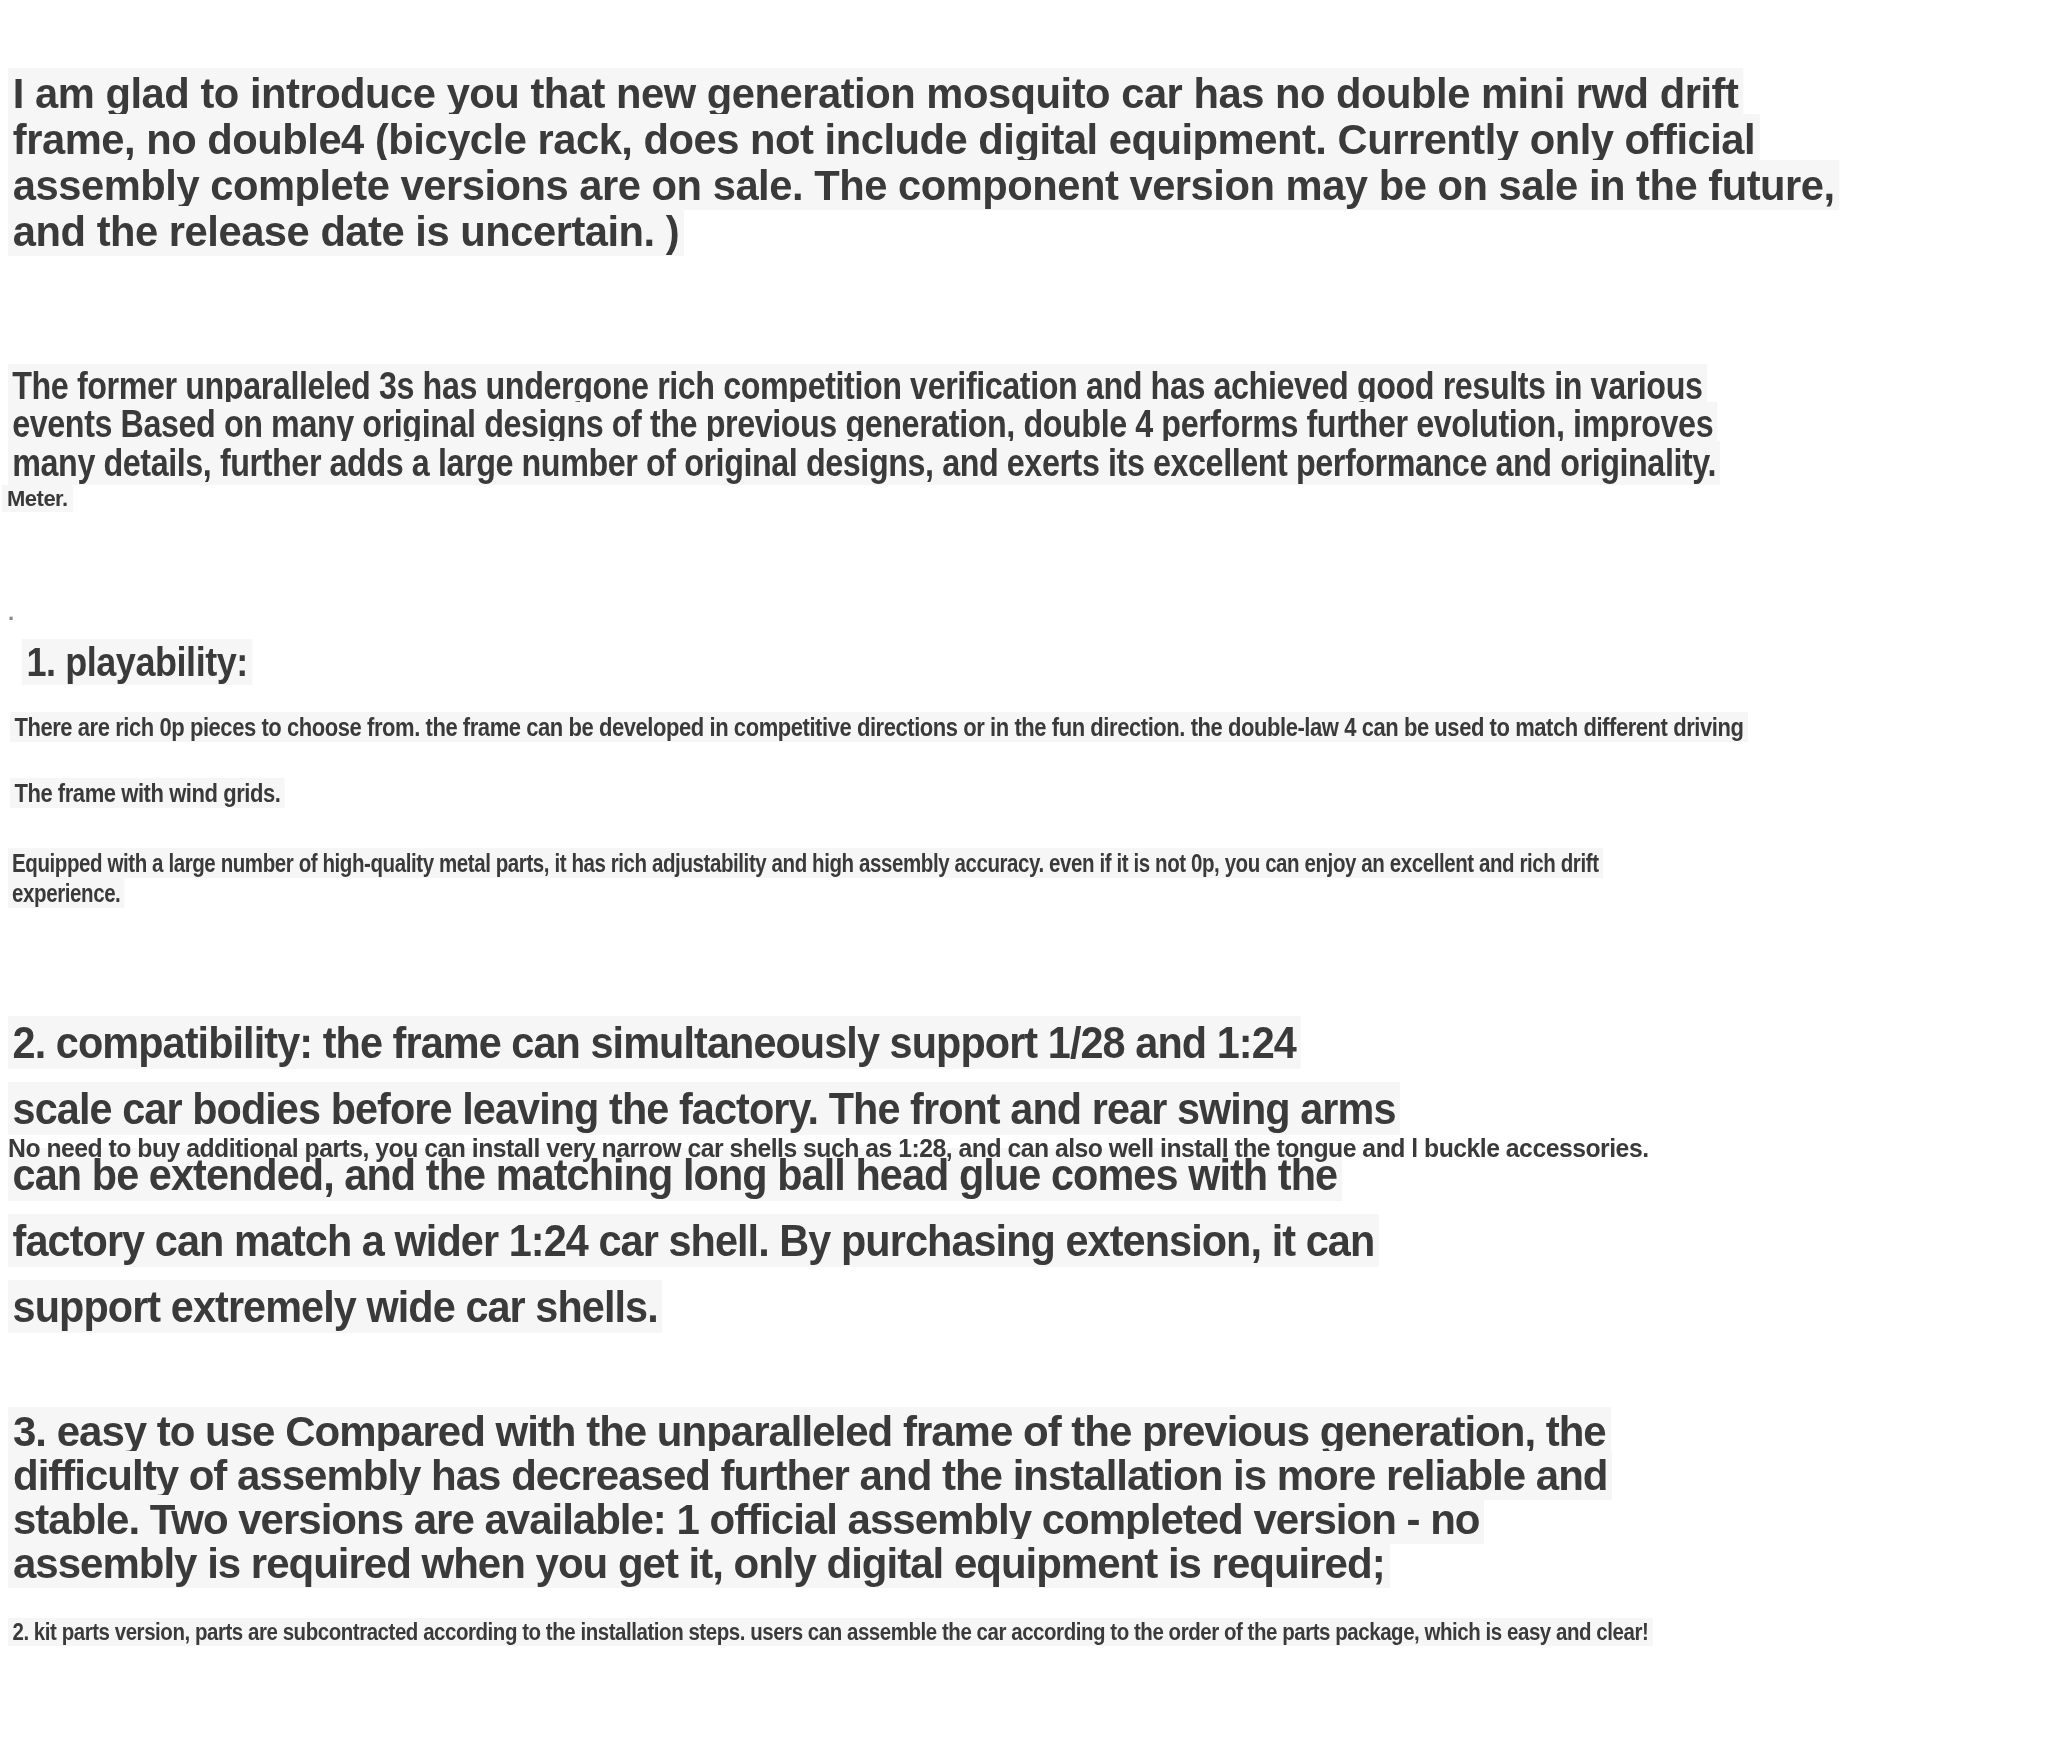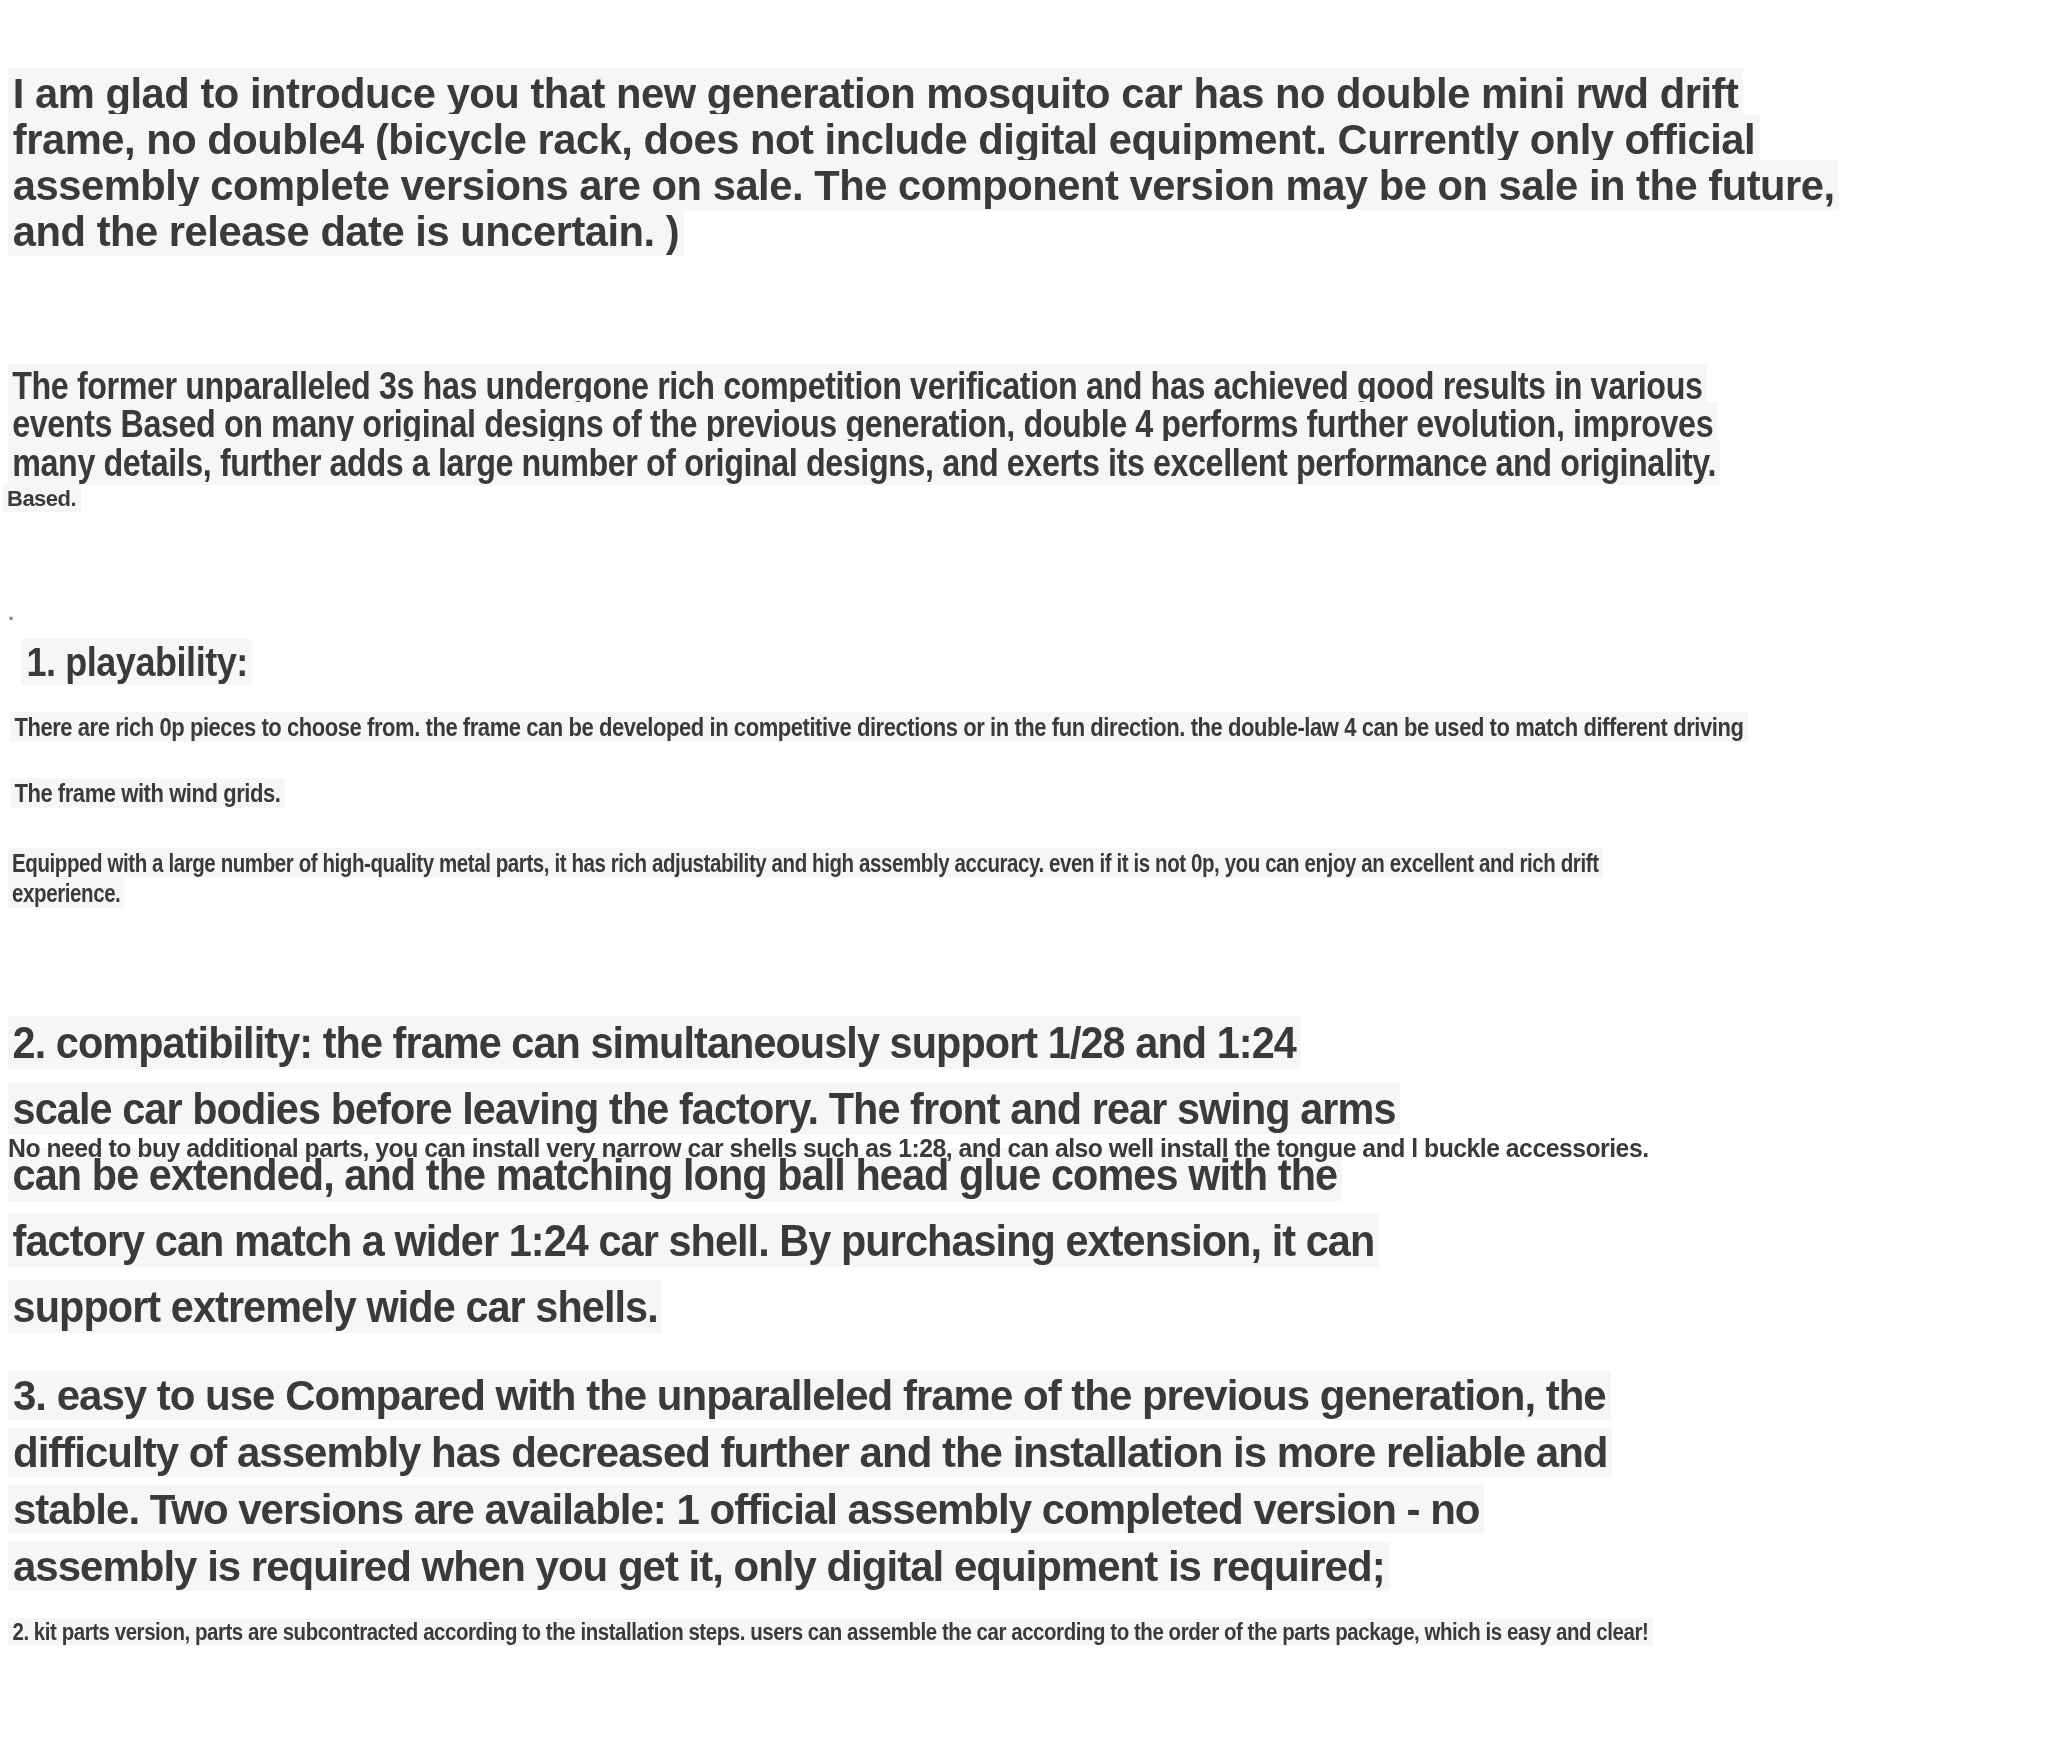--- a/index.html
+++ b/index.html
@@ -50,21 +50,21 @@
 and the release date is uncertain. )</span>
   </div>
 
   <div class="tb" style="left:8px; top:328px; font-size:38px; line-height:38.5px; --sx:0.85;">
     <span class="hl">The former unparalleled 3s has undergone rich competition verification and has achieved good results in various
 events Based on many original designs of the previous generation, double 4 performs further evolution, improves
 many details, further adds a large number of original designs, and exerts its excellent performance and originality.</span>
   </div>
 
   <div class="tb" style="left:2px; top:460px; font-size:22px; line-height:26px;">
-    <span class="hl">Based.</span>
+    <span class="hl">Meter.</span>
   </div>
 
   <span class="tick" style="left:8px; top:606px; font-size:22px;">·</span>
 
   <div class="tb" style="left:22px; top:596px; font-size:40px; line-height:44px; --sx:0.9;">
     <span class="hl">1. playability:</span>
   </div>
 
   <div class="tb" style="left:10px; top:682px; font-size:25px; line-height:30px; --sx:0.88;">
     <span class="hl">There are rich 0p pieces to choose from. the frame can be developed in competitive directions or in the fun direction. the double-law 4 can be used to match different driving</span>
@@ -83,21 +83,21 @@
 scale car bodies before leaving the factory. The front and rear swing arms
 can be extended, and the matching long ball head glue comes with the
 factory can match a wider 1:24 car shell. By purchasing extension, it can
 support extremely wide car shells.</span>
   </div>
 
   <div class="tb" style="left:8px; top:1103px; font-size:25px; line-height:30px; --sx:0.99;">
     <span>No need to buy additional parts, you can install very narrow car shells such as 1:28, and can also well install the tongue and l buckle accessories.</span>
   </div>
 
-  <div class="tb" style="left:8px; top:1310px; font-size:42px; line-height:57px; --sx:1; letter-spacing:-1px;">
+  <div class="tb" style="left:8px; top:1366px; font-size:42px; line-height:44px; --sx:1; letter-spacing:-1px;">
     <span class="hl">3. easy to use Compared with the unparalleled frame of the previous generation, the
 difficulty of assembly has decreased further and the installation is more reliable and
 stable. Two versions are available: 1 official assembly completed version - no
 assembly is required when you get it, only digital equipment is required;</span>
   </div>
 
   <div class="tb" style="left:8px; top:1590px; font-size:23px; line-height:28px; --sx:0.89;">
     <span class="hl">2. kit parts version, parts are subcontracted according to the installation steps. users can assemble the car according to the order of the parts package, which is easy and clear!</span>
   </div>
 

